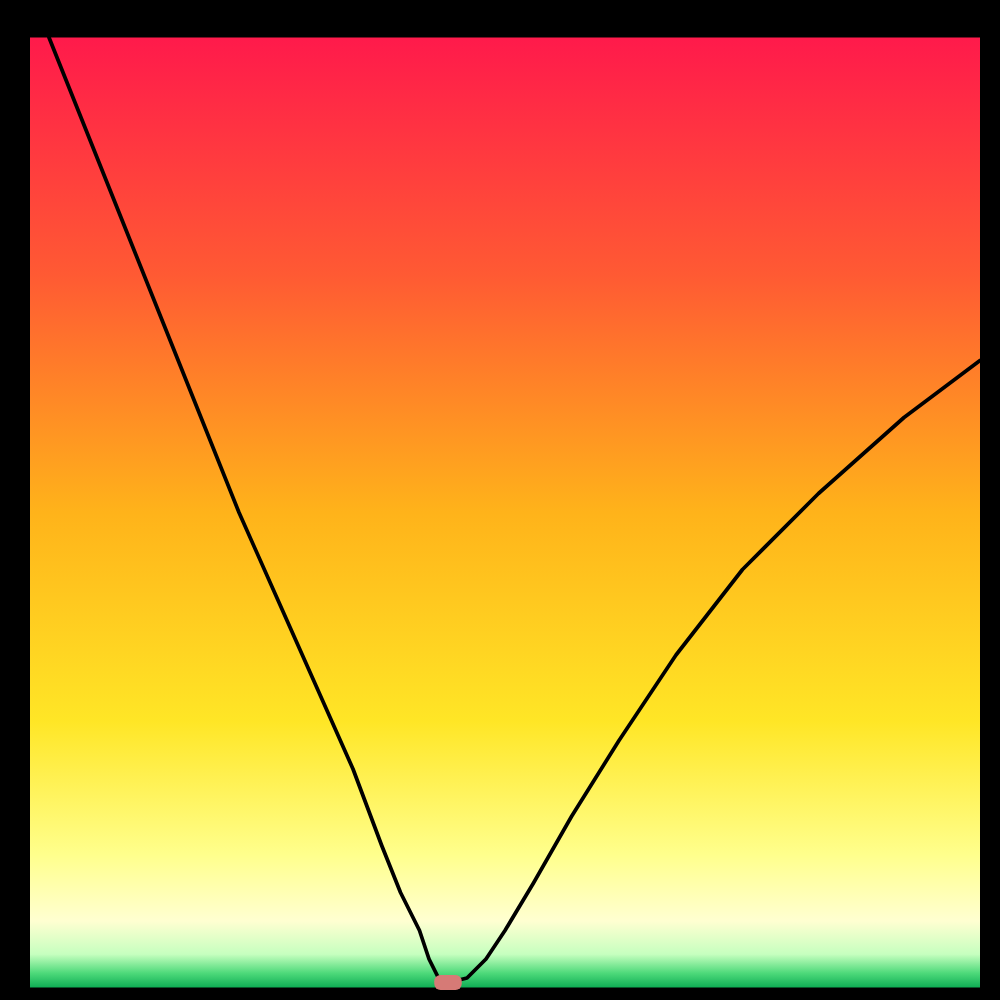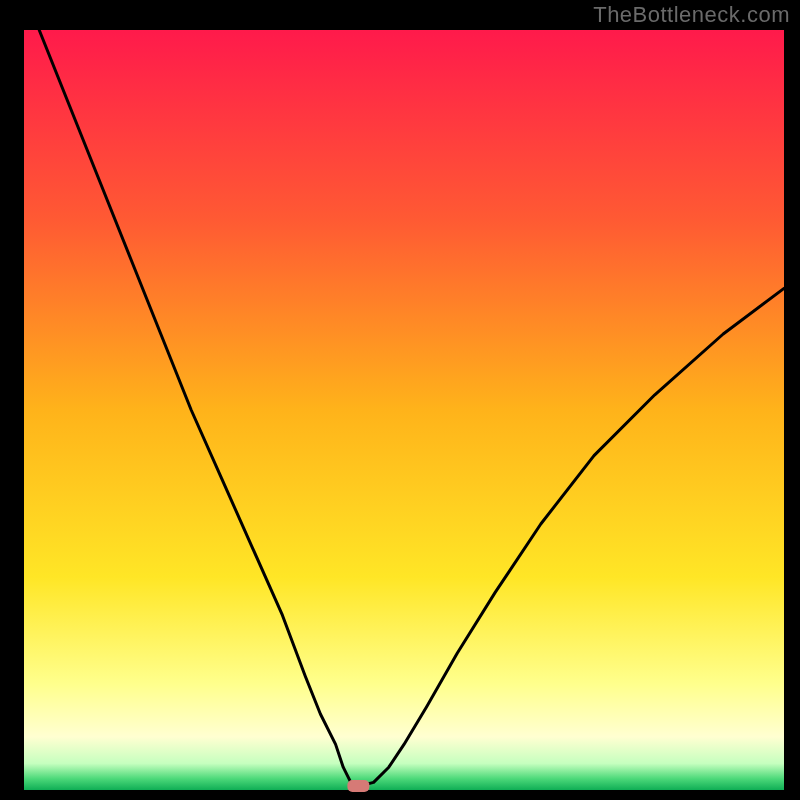--- a/index.html
+++ b/index.html
@@ -31,21 +31,20 @@
   svg.plot {
     position: absolute;
     left: 0;
     top: 0;
   }
 </style>
 </head>
 <body>
 
 <div class="frame">
-  <div class="watermark">TheBottleneck.com</div>
 
   <svg class="plot" width="800" height="800" viewBox="0 0 800 800">
     <defs>
       <linearGradient id="bg-grad" x1="0" y1="0" x2="0" y2="1">
           <stop offset="0%" stop-color="#ff1a4b"></stop>
           <stop offset="25%" stop-color="#ff5a33"></stop>
           <stop offset="50%" stop-color="#ffb31a"></stop>
           <stop offset="72%" stop-color="#ffe626"></stop>
           <stop offset="86%" stop-color="#ffff8c"></stop>
           <stop offset="93%" stop-color="#ffffd1"></stop>

